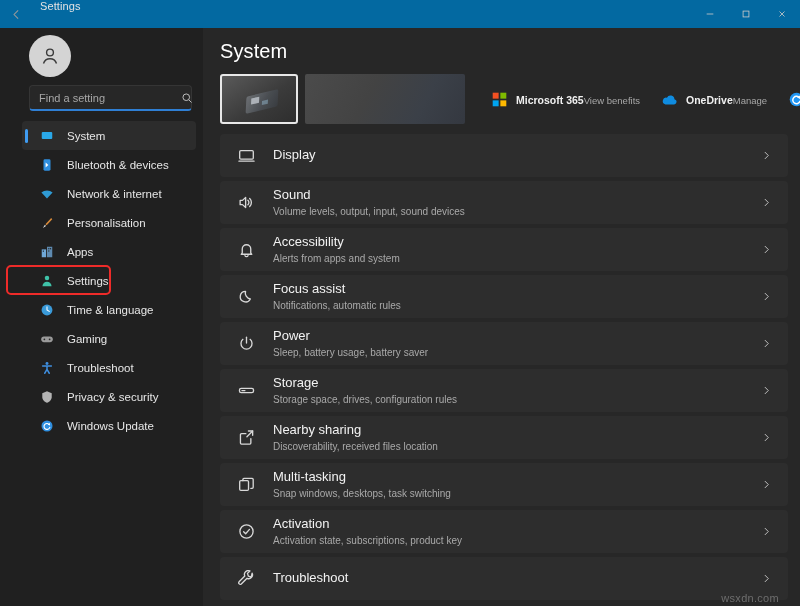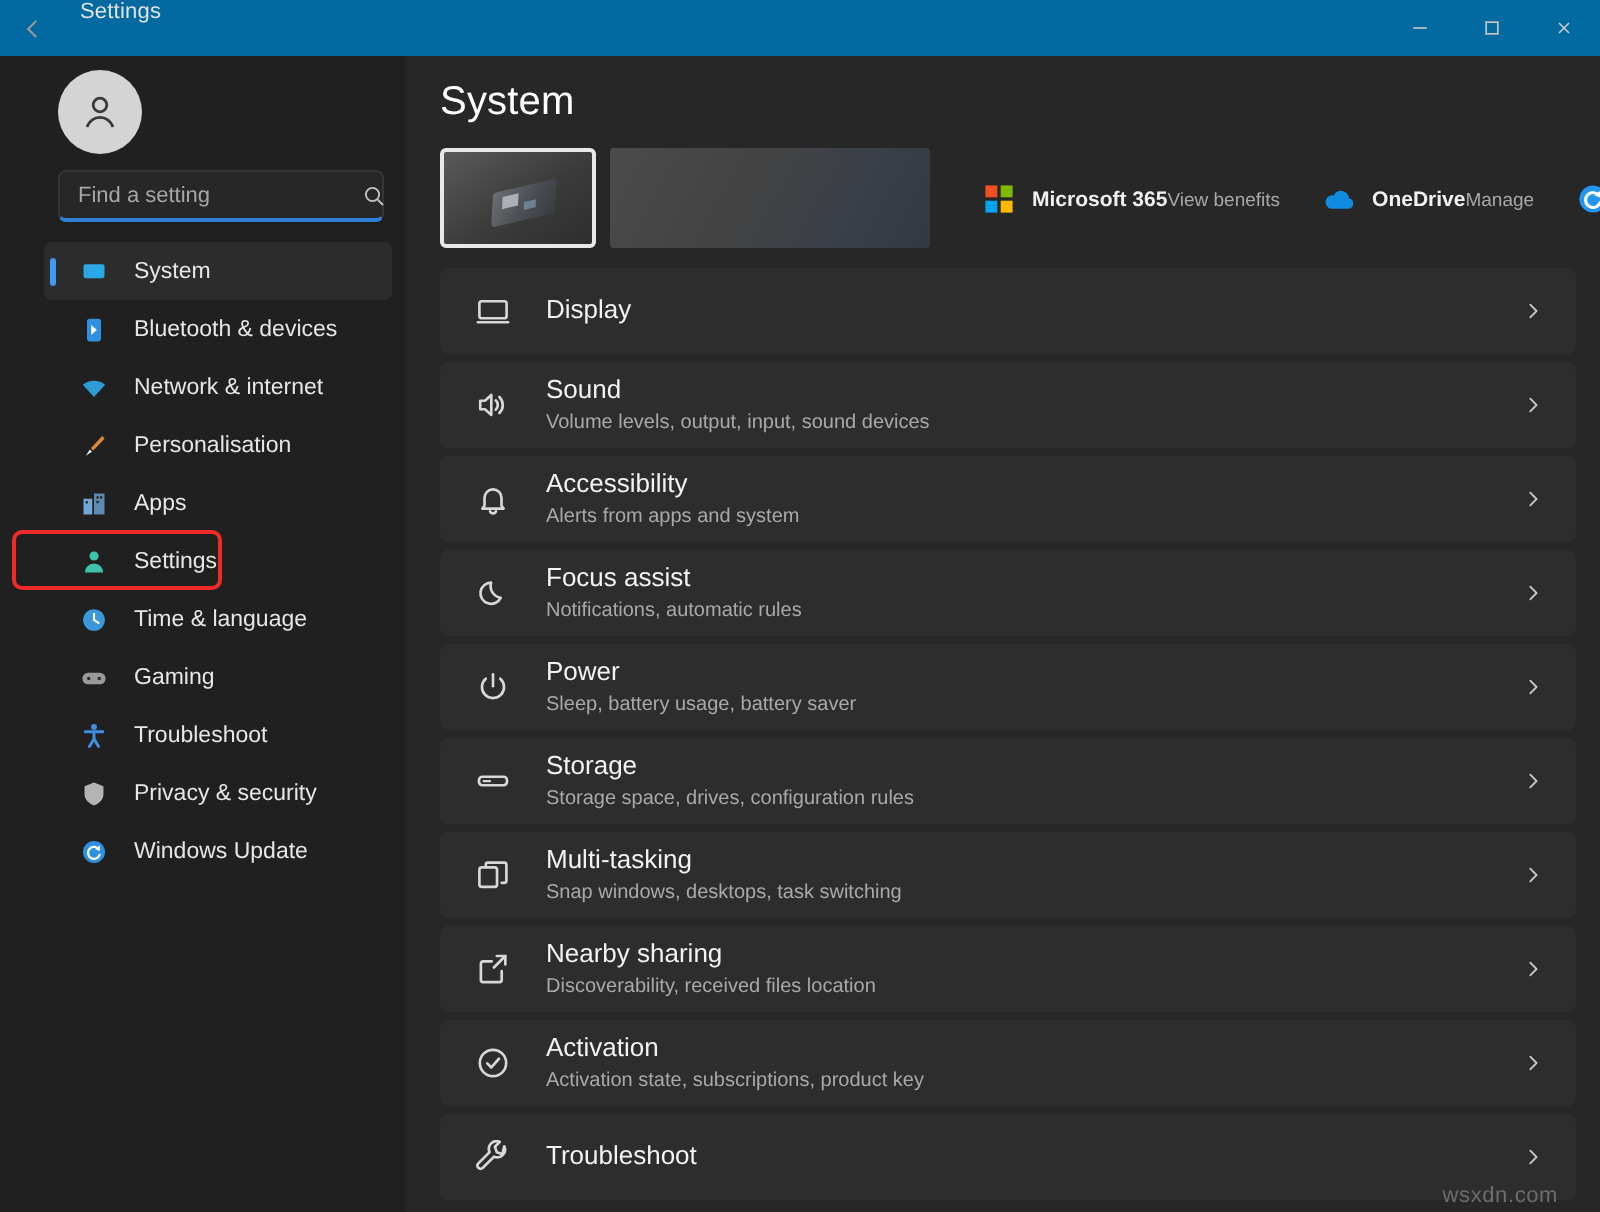--- a/index.html
+++ b/index.html
@@ -590,55 +590,55 @@
             </span>
             <span class="row-chev">
               <svg viewBox="0 0 16 16" fill="none" stroke="currentColor" stroke-width="1.35" stroke-linecap="round" stroke-linejoin="round">
                 <path d="M6 3.4 L10.6 8 L6 12.6"></path>
               </svg>
             </span>
           </div>
           <div class="row">
             <span class="row-ico">
               <svg viewBox="0 0 16 16" fill="none" stroke="currentColor" stroke-width="1.25" stroke-linecap="round" stroke-linejoin="round">
-                <rect x="1.6" y="4.4" width="8.3" height="9.2" rx="1.1"></rect>
-                <path d="M4.6 4.4 V3.2 a1 1 0 0 1 1 -1 h7.7 a1 1 0 0 1 1 1 v7.5 a1 1 0 0 1 -1 1 h-1.2"></path>
-              </svg>
-            </span>
-            <span class="row-txt">
-              <div class="row-title">Multi-tasking</div>
-              <div class="row-sub">Snap windows, desktops, task switching</div>
-            </span>
-            <span class="row-chev">
-              <svg viewBox="0 0 16 16" fill="none" stroke="currentColor" stroke-width="1.35" stroke-linecap="round" stroke-linejoin="round">
-                <path d="M6 3.4 L10.6 8 L6 12.6"></path>
-              </svg>
-            </span>
-          </div>
-          <div class="row">
-            <span class="row-ico">
-              <svg viewBox="0 0 16 16" fill="none" stroke="currentColor" stroke-width="1.25" stroke-linecap="round" stroke-linejoin="round">
                 <path d="M9.8 1.9 H13.8 V5.9"></path>
                 <path d="M13.8 1.9 L8.4 7.3"></path>
                 <path d="M12.1 9 v4.2 a1 1 0 0 1 -1 1 H3.3 a1 1 0 0 1 -1 -1 V5.4 a1 1 0 0 1 1 -1 H7.4"></path>
               </svg>
             </span>
             <span class="row-txt">
               <div class="row-title">Nearby sharing</div>
               <div class="row-sub">Discoverability, received files location</div>
             </span>
             <span class="row-chev">
               <svg viewBox="0 0 16 16" fill="none" stroke="currentColor" stroke-width="1.35" stroke-linecap="round" stroke-linejoin="round">
                 <path d="M6 3.4 L10.6 8 L6 12.6"></path>
               </svg>
             </span>
           </div>
           <div class="row">
             <span class="row-ico">
               <svg viewBox="0 0 16 16" fill="none" stroke="currentColor" stroke-width="1.25" stroke-linecap="round" stroke-linejoin="round">
+                <rect x="1.6" y="4.4" width="8.3" height="9.2" rx="1.1"></rect>
+                <path d="M4.6 4.4 V3.2 a1 1 0 0 1 1 -1 h7.7 a1 1 0 0 1 1 1 v7.5 a1 1 0 0 1 -1 1 h-1.2"></path>
+              </svg>
+            </span>
+            <span class="row-txt">
+              <div class="row-title">Multi-tasking</div>
+              <div class="row-sub">Snap windows, desktops, task switching</div>
+            </span>
+            <span class="row-chev">
+              <svg viewBox="0 0 16 16" fill="none" stroke="currentColor" stroke-width="1.35" stroke-linecap="round" stroke-linejoin="round">
+                <path d="M6 3.4 L10.6 8 L6 12.6"></path>
+              </svg>
+            </span>
+          </div>
+          <div class="row">
+            <span class="row-ico">
+              <svg viewBox="0 0 16 16" fill="none" stroke="currentColor" stroke-width="1.25" stroke-linecap="round" stroke-linejoin="round">
                 <circle cx="8" cy="8" r="6.2"></circle>
                 <path d="M5.3 8.2 L7.2 10.1 L10.8 6"></path>
               </svg>
             </span>
             <span class="row-txt">
               <div class="row-title">Activation</div>
               <div class="row-sub">Activation state, subscriptions, product key</div>
             </span>
             <span class="row-chev">
               <svg viewBox="0 0 16 16" fill="none" stroke="currentColor" stroke-width="1.35" stroke-linecap="round" stroke-linejoin="round">

